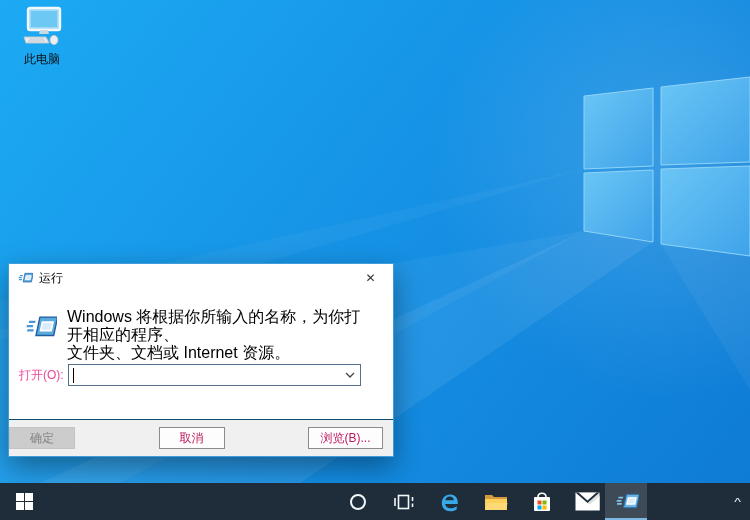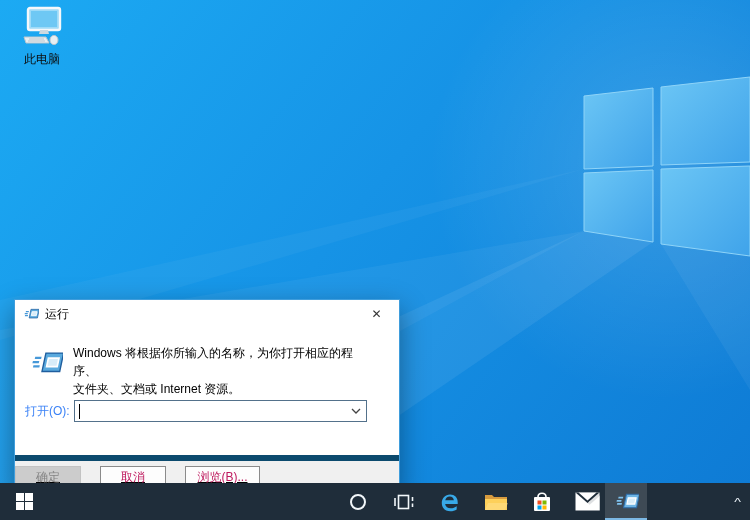--- a/index.html
+++ b/index.html
@@ -10,46 +10,46 @@
   }
   .wallpaper{position:absolute;left:0;top:0;width:750px;height:483px;display:block;}
 
   
   .desktop-icon{position:absolute;left:13px;top:5px;width:58px;text-align:center;cursor:default;}
   .desktop-icon .ico{display:block;margin:0 auto;}
   .desktop-icon .lbl{display:block;margin-top:3px;font-size:12px;color:#0b0b0b;line-height:14px;}
 
   
   .run-dialog{
-    position:absolute;left:14px;top:263px;width:386px;height:194px;box-sizing:border-box;
-    background:#fff;border:1px solid #3f9ddc;box-shadow:0 10px 26px rgba(0,0,0,.38);margin-top:36px;
+    position:absolute;left:8px;top:263px;width:386px;height:194px;box-sizing:border-box;
+    background:#fff;border:1px solid #3f9ddc;box-shadow:0 10px 26px rgba(0,0,0,.38);
   }
   .dlg-titlebar{position:relative;height:28px;display:flex;align-items:center;padding-left:8px;background:#fff;}
   .dlg-title-icon{flex:0 0 auto;}
   .dlg-title-text{margin-left:6px;font-size:12px;color:#000;}
   .dlg-close{
     position:absolute;right:0;top:0;width:45px;height:28px;display:flex;align-items:center;justify-content:center;
     font-size:12px;color:#333;cursor:default;background:transparent;border:none;
   }
   .dlg-icon{position:absolute;left:14px;top:46px;}
-  .dlg-desc{position:absolute;left:58px;top:44px;width:300px;font-size:12px;line-height:18px;color:#000;}
-  .dlg-open-label{position:absolute;left:10px;top:100px;height:22px;line-height:22px;font-size:12px;color:#3b82f6;}
+  .dlg-desc{position:absolute;left:58px;top:44px;width:300px;font-size:16px;line-height:18px;color:#000;}
+  .dlg-open-label{position:absolute;left:10px;top:100px;height:22px;line-height:22px;font-size:12px;color:#ec4899;}
   .dlg-combo{
     position:absolute;left:59px;top:100px;width:293px;height:22px;box-sizing:border-box;
     border:1px solid #53718b;background:#fff;display:flex;align-items:stretch;
   }
   .dlg-combo input{
     flex:1;min-width:0;border:none;outline:none;padding:0 3px;font-size:12px;background:transparent;
     font-family:"Liberation Sans","DejaVu Sans",sans-serif;
   }
   .combo-caret{position:absolute;left:4px;top:3px;width:1px;height:15px;background:#000;}
   .combo-drop{width:20px;display:flex;align-items:center;justify-content:center;cursor:default;}
   .dlg-footer{
     position:absolute;left:0;right:0;bottom:0;height:37px;box-sizing:border-box;background:#f0f0f0;
-    border-top:6px solid #0c4a6e;display:flex;justify-content:flex-start;align-items:center;gap:19px;padding-right:10px;text-decoration:underline;
+    border-top:1px solid #0c4a6e;display:flex;justify-content:space-between;align-items:center;gap:19px;padding-right:10px;
   }
   .btn{
     height:22px;min-width:66px;box-sizing:border-box;font-size:12px;line-height:20px;
     background:#fdfdfd;border:1px solid #8b8b8b;color:#be185d;padding:0 8px;
     font-family:"Liberation Sans","DejaVu Sans",sans-serif;
   }
   .btn-browse{min-width:75px;}
   .btn-disabled{background:#cccccc;border-color:#c3c3c3;color:#838383;}
 
   

